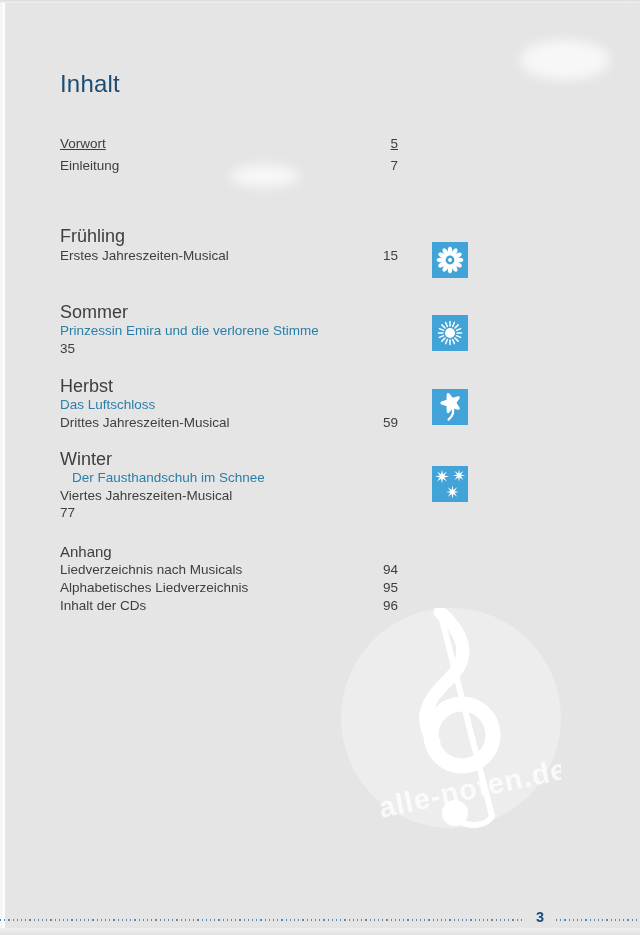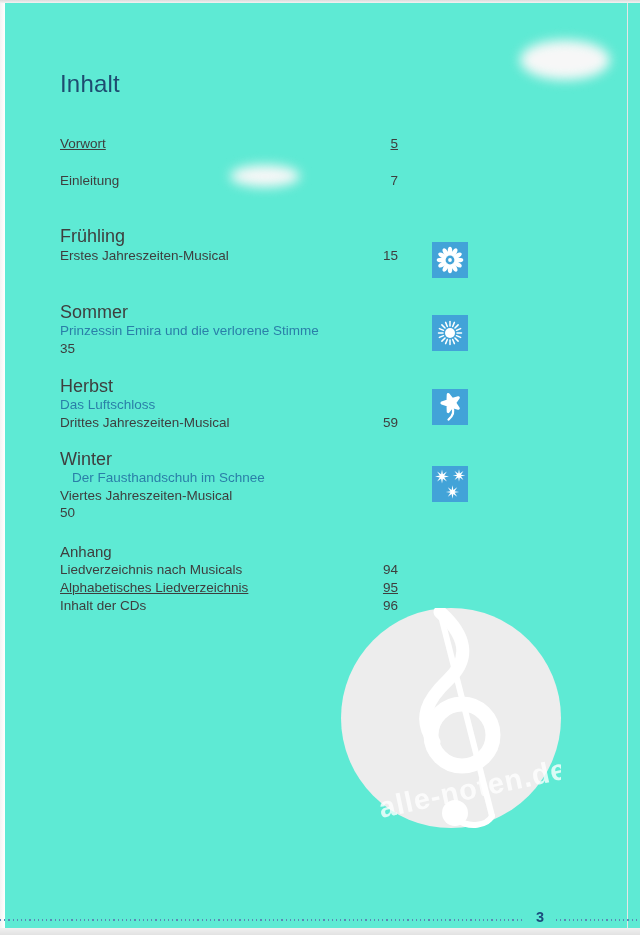--- a/index.html
+++ b/index.html
@@ -5,21 +5,21 @@
   * { margin: 0; padding: 0; box-sizing: border-box; }
   html, body { background: #fff; }
   body {
     font-family: "Liberation Sans", "DejaVu Sans", sans-serif;
     width: 640px; height: 935px;
     position: relative;
     overflow: hidden;
   }
   .page {
     position: absolute; inset: 0;
-    background: #5eead4;
+    background: #e5e5e5;
   }
   
   .edge-top    { position: absolute; left: 0; top: 0; width: 640px; height: 3px; background: linear-gradient(#dcdcdc, #f2f2f2); }
   .edge-left   { position: absolute; left: 0; top: 3px; width: 5px; height: 926px; background: linear-gradient(to right, #f3f3f3, #ffffff); }
   .edge-right  { position: absolute; left: 627px; top: 3px; width: 1px; height: 925px; background: #e6e6e6; }
   .edge-bottom { position: absolute; left: 0; top: 928px; width: 640px; height: 7px; background: linear-gradient(#f0f0f0, #e2e2e2); }
   .smudge { position: absolute; background: #f7f7f7; border-radius: 50%; filter: blur(6px); }
 
   .doc-title {
     position: absolute; left: 60px; top: 70px;
@@ -72,21 +72,21 @@
   <div class="edge-right"></div>
   <div class="smudge" style="left:520px; top:40px; width:90px; height:40px;"></div>
   <div class="smudge" style="left:230px; top:165px; width:70px; height:22px;"></div>
 
   <h1 class="doc-title">Inhalt</h1>
 
   <div class="toc-row" style="top:135px;text-decoration:underline;">
     <span>Vorwort</span>
     <span class="pg">5</span>
   </div>
-  <div class="toc-row" style="top:172px;">
+  <div class="toc-row" style="top:157px;">
     <span>Einleitung</span>
     <span class="pg">7</span>
   </div>
 
   <div class="season-label" style="top:228px;">Frühling</div>
   <div class="toc-row" style="top:247px;">
     <span>Erstes Jahreszeiten-Musical</span>
     <span class="pg">15</span>
   </div>
   <svg class="season-icon" style="top:242px;" viewBox="0 0 36 36">
@@ -148,37 +148,37 @@
     <g transform="translate(19,14) rotate(-18)">
       <polygon fill="#ffffff" stroke="#ffffff" stroke-width="3" stroke-linejoin="round" points="0,-9 2.2,-3 8.6,-2.8 3.5,1.1 5.3,7.3 0,3.7 -5.3,7.3 -3.5,1.1 -8.6,-2.8 -2.2,-3"></polygon>
       <path d="M0,4 C 0.5,9 -2,13 -7.5,15" fill="none" stroke="#ffffff" stroke-width="2.2" stroke-linecap="round"></path>
     </g>
   </svg>
 
   <div class="season-label" style="top:451px;">Winter</div>
   <div class="musical-title" style="top:469px;margin-left:12px;">Der Fausthandschuh im Schnee</div>
   <div class="toc-row" style="top:487px;flex-direction:column;">
     <span>Viertes Jahreszeiten-Musical</span>
-    <span class="pg">50</span>
+    <span class="pg">77</span>
   </div>
   <svg class="season-icon" style="top:466px;" viewBox="0 0 36 36">
     <rect x="0" y="0" width="36" height="36" fill="#42a3d8"></rect>
     <g fill="#ffffff">
       <polygon transform="translate(10,10.5)" points="7,0 2.22,0.92 4.95,4.95 0.92,2.22 0,7 -0.92,2.22 -4.95,4.95 -2.22,0.92 -7,0 -2.22,-0.92 -4.95,-4.95 -0.92,-2.22 0,-7 0.92,-2.22 4.95,-4.95 2.22,-0.92"></polygon>
       <polygon transform="translate(27,9.5) scale(0.9)" points="7,0 2.22,0.92 4.95,4.95 0.92,2.22 0,7 -0.92,2.22 -4.95,4.95 -2.22,0.92 -7,0 -2.22,-0.92 -4.95,-4.95 -0.92,-2.22 0,-7 0.92,-2.22 4.95,-4.95 2.22,-0.92"></polygon>
       <polygon transform="translate(20.5,26) scale(0.95)" points="7,0 2.22,0.92 4.95,4.95 0.92,2.22 0,7 -0.92,2.22 -4.95,4.95 -2.22,0.92 -7,0 -2.22,-0.92 -4.95,-4.95 -0.92,-2.22 0,-7 0.92,-2.22 4.95,-4.95 2.22,-0.92"></polygon>
     </g>
   </svg>
 
   <div class="appendix-label" style="top:543px;">Anhang</div>
   <div class="toc-row" style="top:561px;">
     <span>Liedverzeichnis nach Musicals</span>
     <span class="pg">94</span>
   </div>
-  <div class="toc-row" style="top:579px;text-decoration:underline;">
+  <div class="toc-row" style="top:579px;">
     <span>Alphabetisches Liedverzeichnis</span>
     <span class="pg">95</span>
   </div>
   <div class="toc-row" style="top:597px;">
     <span>Inhalt der CDs</span>
     <span class="pg">96</span>
   </div>
 
   <svg class="watermark" viewBox="0 0 220 220">
     <circle cx="110" cy="110" r="110" fill="#ededed"></circle>

